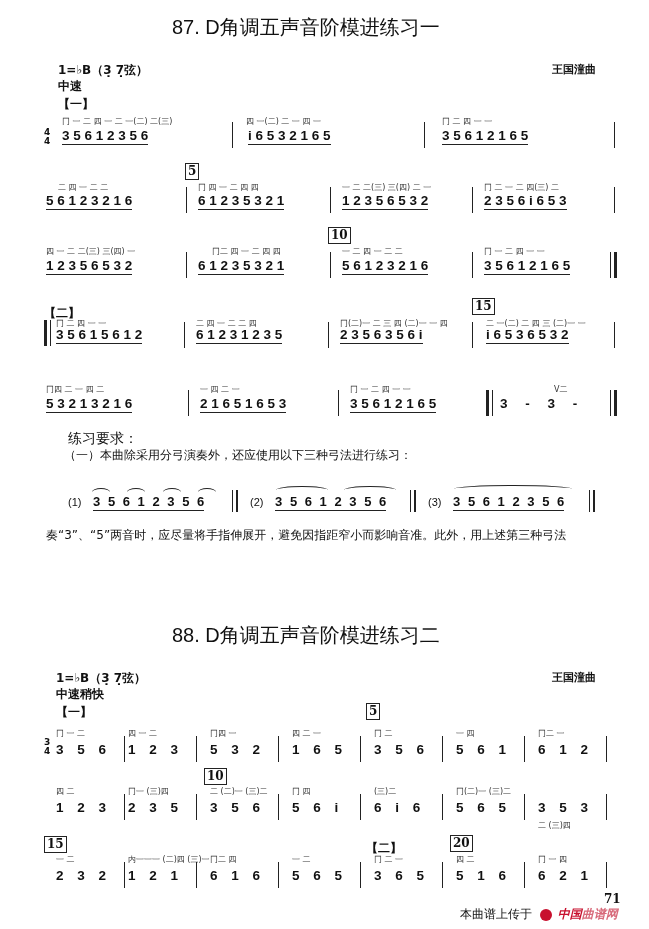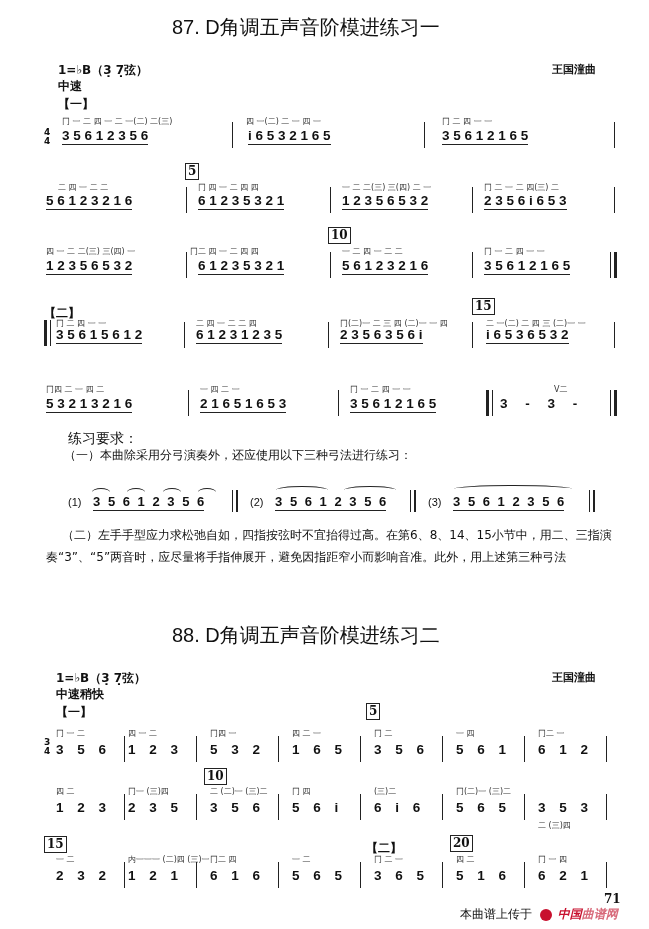--- a/index.html
+++ b/index.html
@@ -57,21 +57,21 @@
 <div class="notes" style="left:342px; top:193px;"><span class="under">1 2  3 5  6 5  3 2</span></div>
 <div class="bar" style="left:472px; top:187px;"></div>
 <div class="fing" style="left:484px; top:182px;">冂 二  一 二  四(三)  二</div>
 <div class="notes" style="left:484px; top:193px;"><span class="under">2 3  5 6  i 6  5 3</span></div>
 <div class="bar" style="left:614px; top:187px;"></div>
 
 <div class="abs measure-num" style="left:328px; top:227px;">10</div>
 <div class="fing" style="left:46px; top:246px;">四 一  二 二(三)  三(四)  一</div>
 <div class="notes" style="left:46px; top:258px;"><span class="under">1 2  3 5  6 5  3 2</span></div>
 <div class="bar" style="left:186px; top:252px;"></div>
-<div class="fing" style="left:190px; top:246px;">冂二 四  一 二  四  四</div>
+<div class="fing" style="left:212px; top:246px;">冂二 四  一 二  四  四</div>
 <div class="notes" style="left:198px; top:258px;"><span class="under">6 1  2 3  5 3  2 1</span></div>
 <div class="bar" style="left:330px; top:252px;"></div>
 <div class="fing" style="left:342px; top:246px;">一 二  四 一  二  二</div>
 <div class="notes" style="left:342px; top:258px;"><span class="under">5 6  1 2  3 2  1 6</span></div>
 <div class="bar" style="left:472px; top:252px;"></div>
 <div class="fing" style="left:484px; top:246px;">冂 一  二 四  一  一</div>
 <div class="notes" style="left:484px; top:258px;"><span class="under">3 5  6 1  2 1  6 5</span></div>
 <div class="dbl" style="left:610px; top:252px;"></div>
 
 <div class="abs section" style="left:44px; top:305px;">【二】</div>
@@ -125,21 +125,20 @@
 <div class="abs" style="left:410px; top:490px; width:3px; height:22px; border-left:1px solid #222; border-right:2px solid #222;"></div>
 
 <div class="bow-row" style="left:428px; top:494px;">
   <span style="font-weight:normal;font-size:11px;">(3)</span>
   <span class="under" style="margin-left:8px; word-spacing:4px;">3 5  6 1  2 3  5 6</span>
 </div>
 <div class="slur" style="left:454px; top:485px; width:118px;"></div>
 <div class="abs" style="left:589px; top:490px; width:3px; height:22px; border-left:1px solid #222; border-right:2px solid #222;"></div>
 
 <div class="abs text-block" style="left:62px; top:524px; width:560px;">
-  <div>（二）左手手型应力求松弛自如，四指按弦时不宜抬得过高。在第6、8、14、15小节中，用二、三指演</div>
   <div style="margin-left:-16px;">奏“3”、“5”两音时，应尽量将手指伸展开，避免因指距窄小而影响音准。此外，用上述第三种弓法</div>
 </div>
 
 <div class="abs title" style="left:172px; top:622px;">88. D角调五声音阶模进练习二</div>
 <div class="abs key" style="left:56px; top:670px;">1=♭B（3̣ 7̣弦）</div>
 <div class="abs composer" style="left:552px; top:670px;">王国潼曲</div>
 <div class="abs tempo" style="left:56px; top:686px;">中速稍快</div>
 <div class="abs section" style="left:56px; top:704px;">【一】</div>
 <div class="abs measure-num" style="left:366px; top:703px;">5</div>
 

